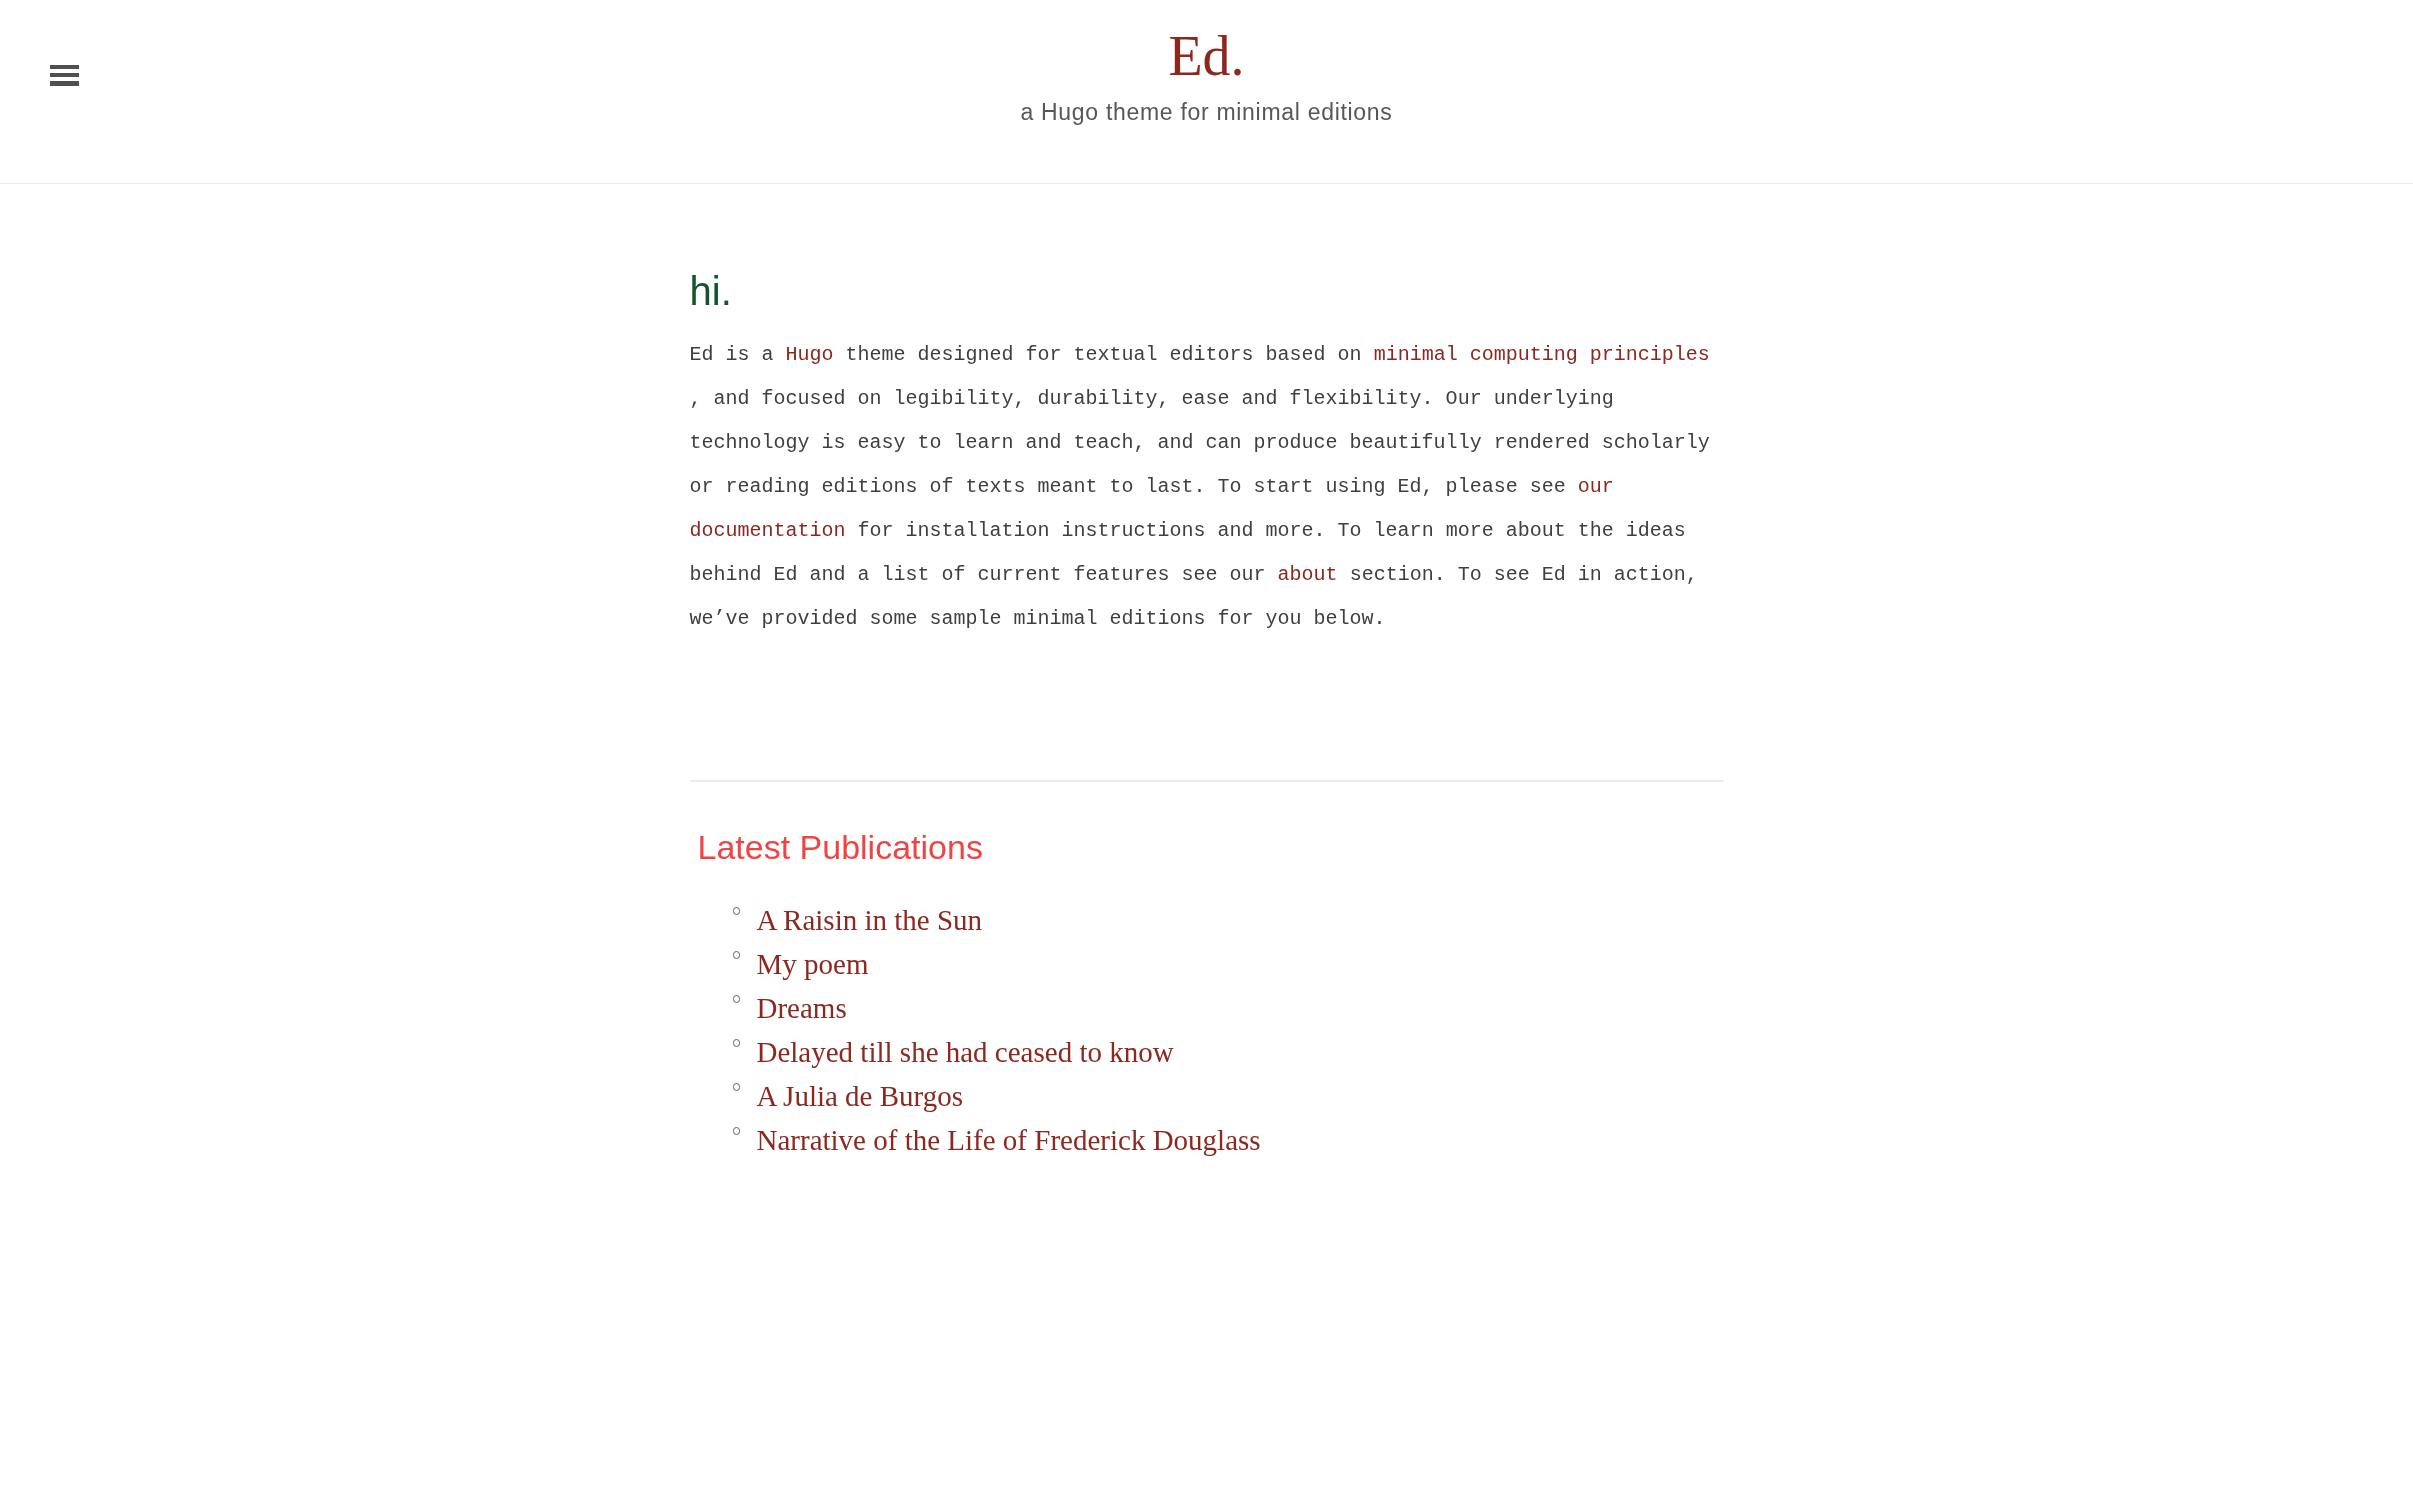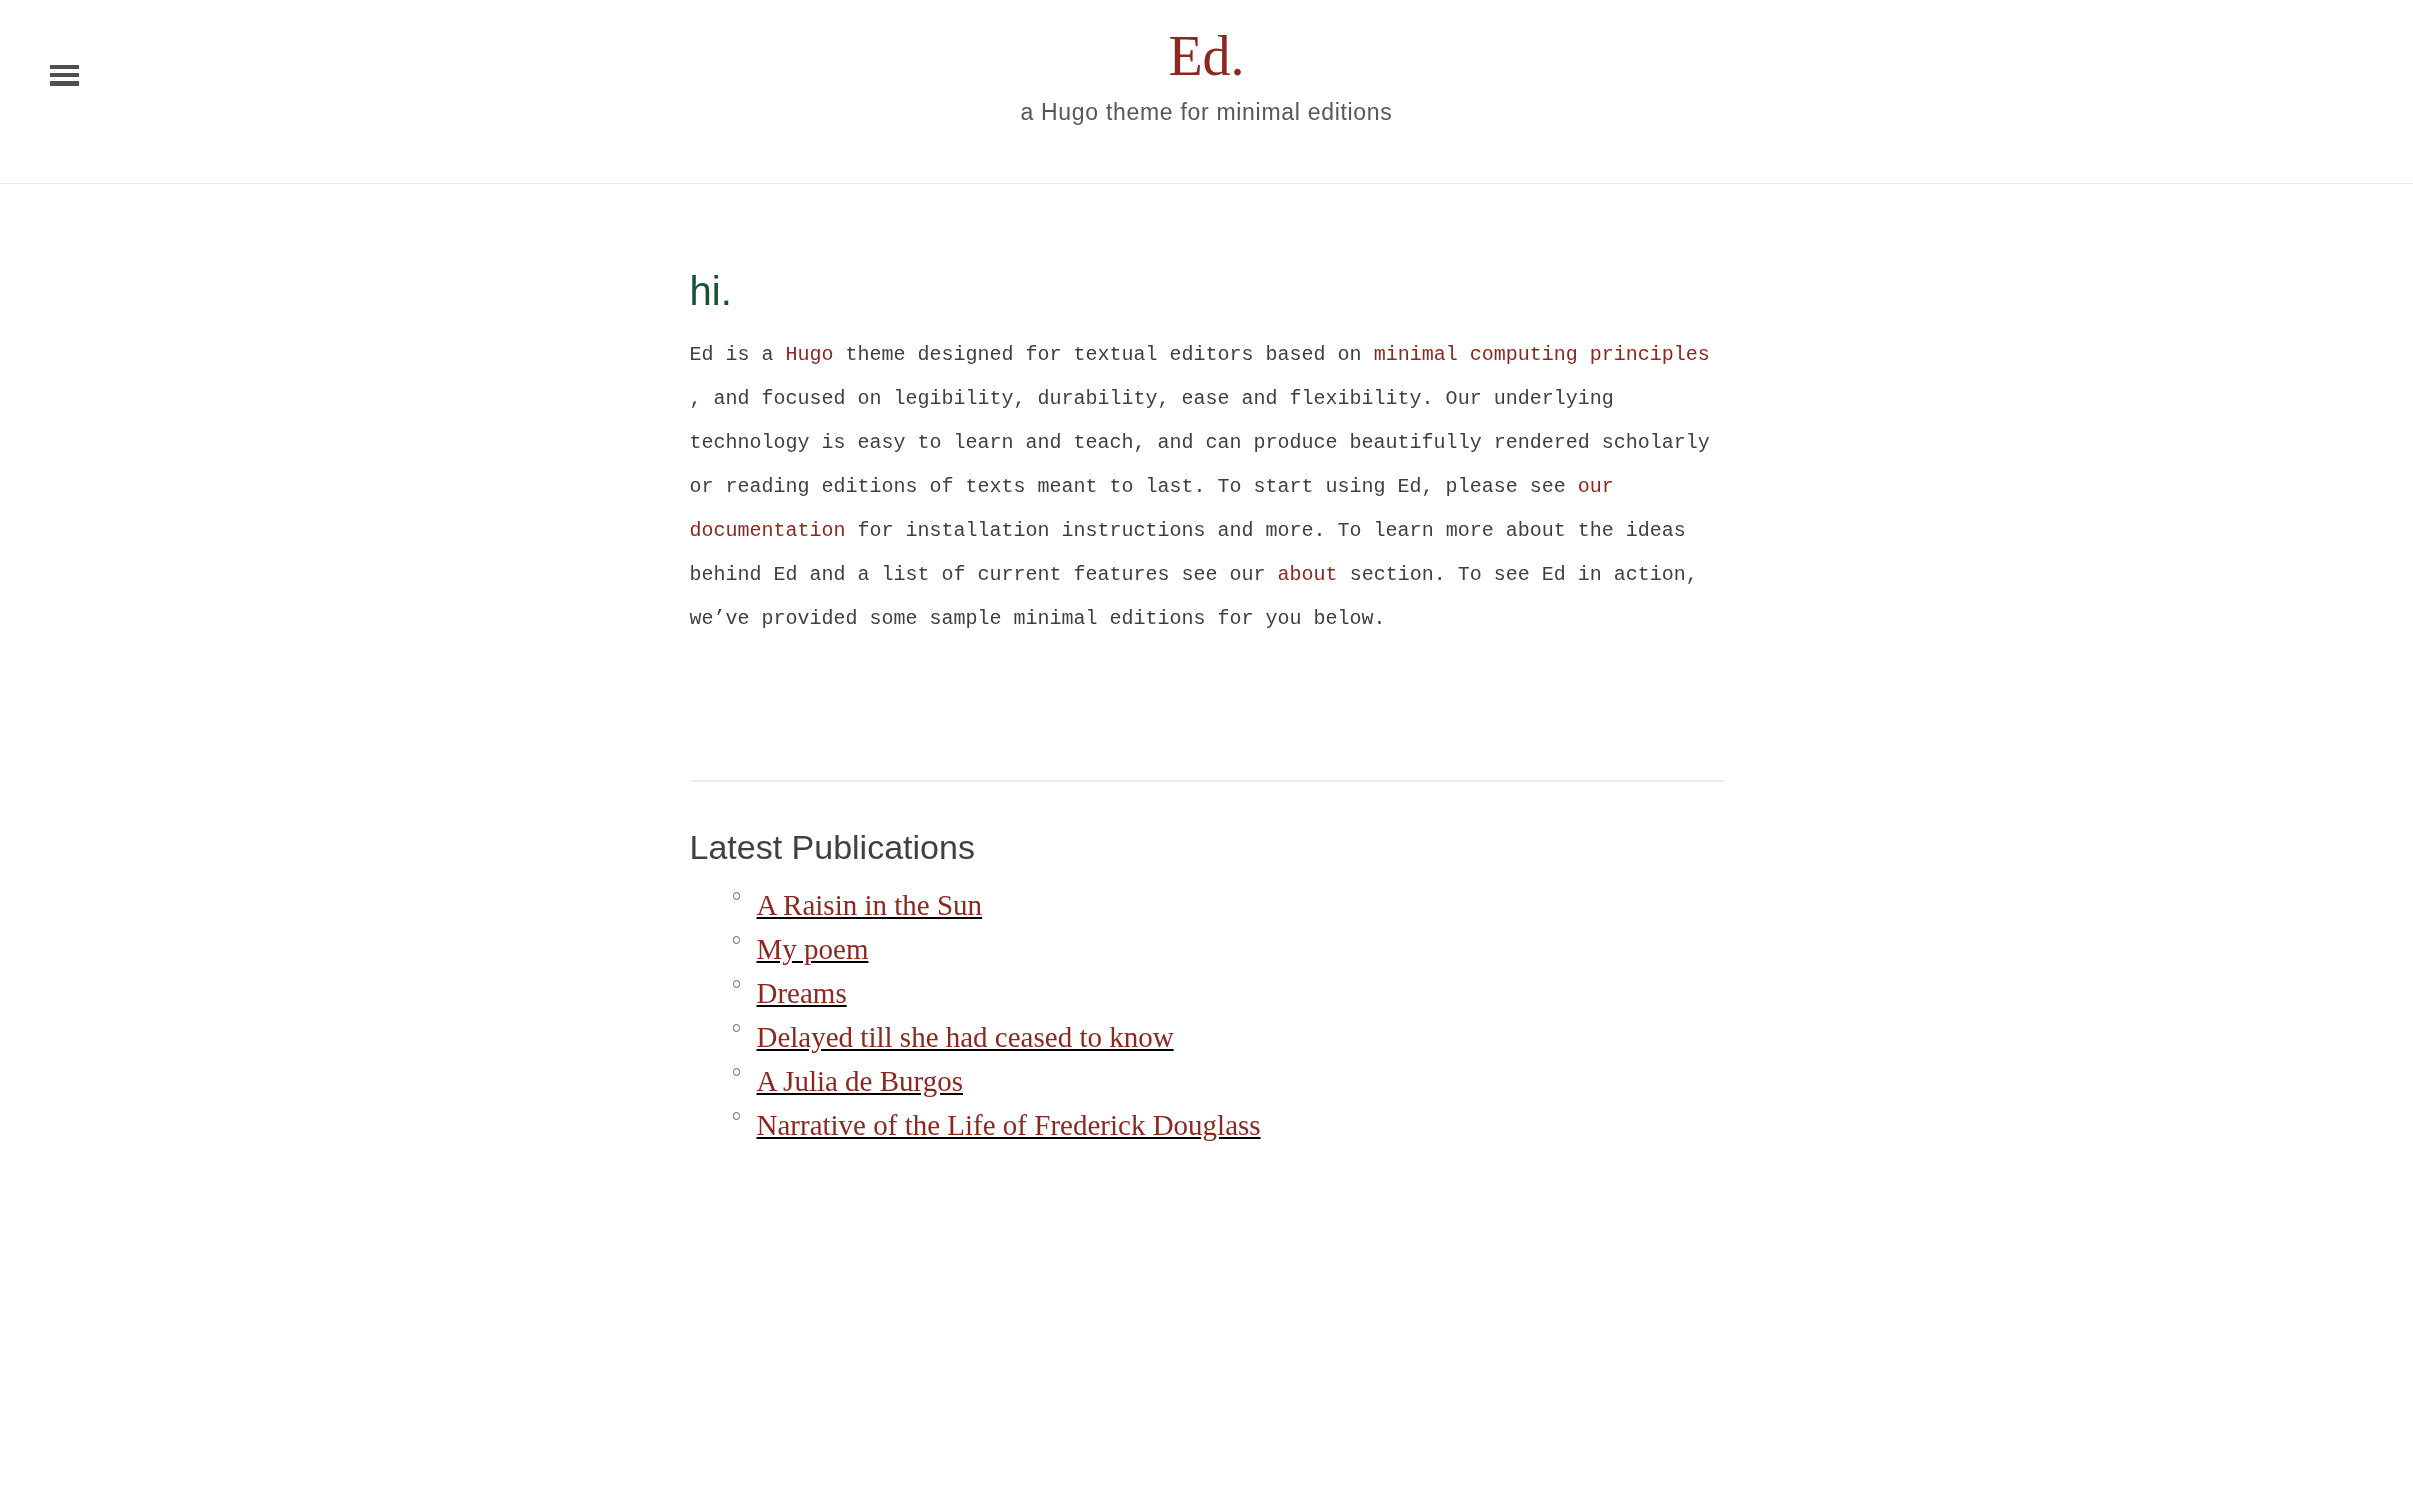--- a/index.html
+++ b/index.html
@@ -88,31 +88,30 @@
     color: #8c2820;
     text-decoration: none;
   }
   .section-divider {
     margin: 139px 0 0 0;
     border: none;
     border-top: 2.2px solid #ebebeb;
     height: 0;
   }
   .publications-heading {
-    margin: 45px 0 0 0;
+    margin: 45px 0 0 8px;
     font-size: 34px;
     line-height: 40px;
     font-weight: 400;
-    color: #404040;
+    color: #ef4444;
   }
   .publications-list {
     list-style: none;
-    margin: 16px 0 0 0;
+    margin: 31px 0 0 0;
     padding: 0;
-    text-decoration: underline;
   }
   .publications-list li {
     position: relative;
     padding-left: 67px;
     font-family: "Liberation Serif", serif;
     font-size: 29px;
     line-height: 44px;
   }
   .publications-list li::before {
     content: "";

